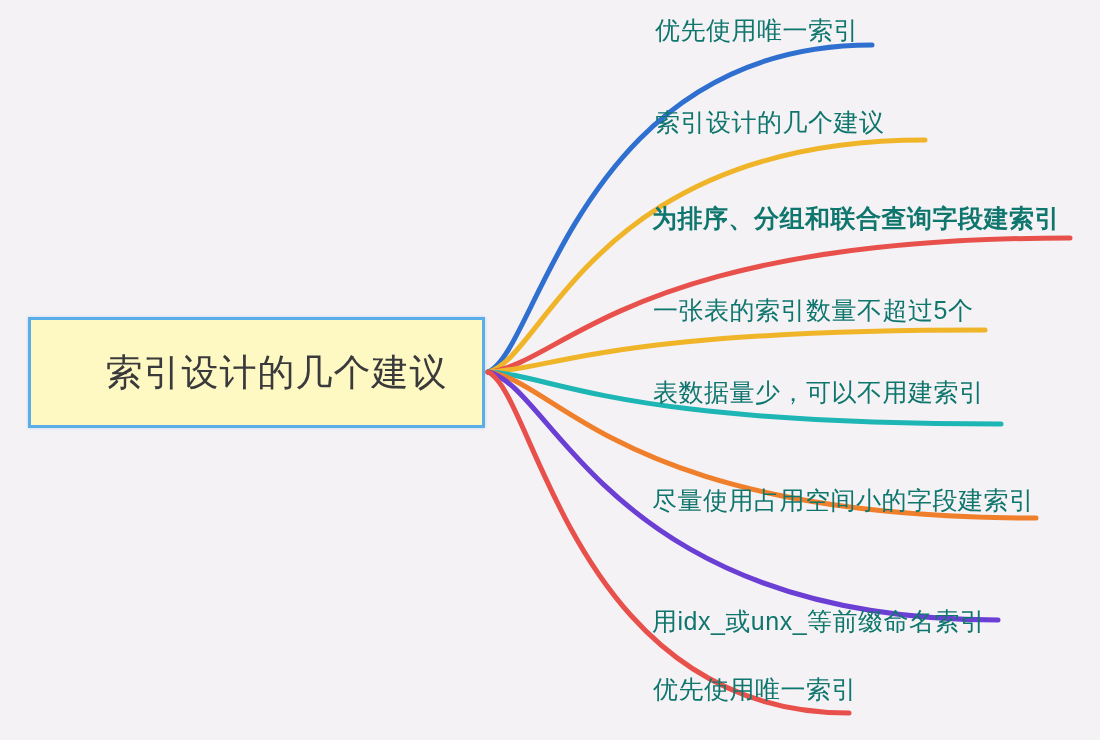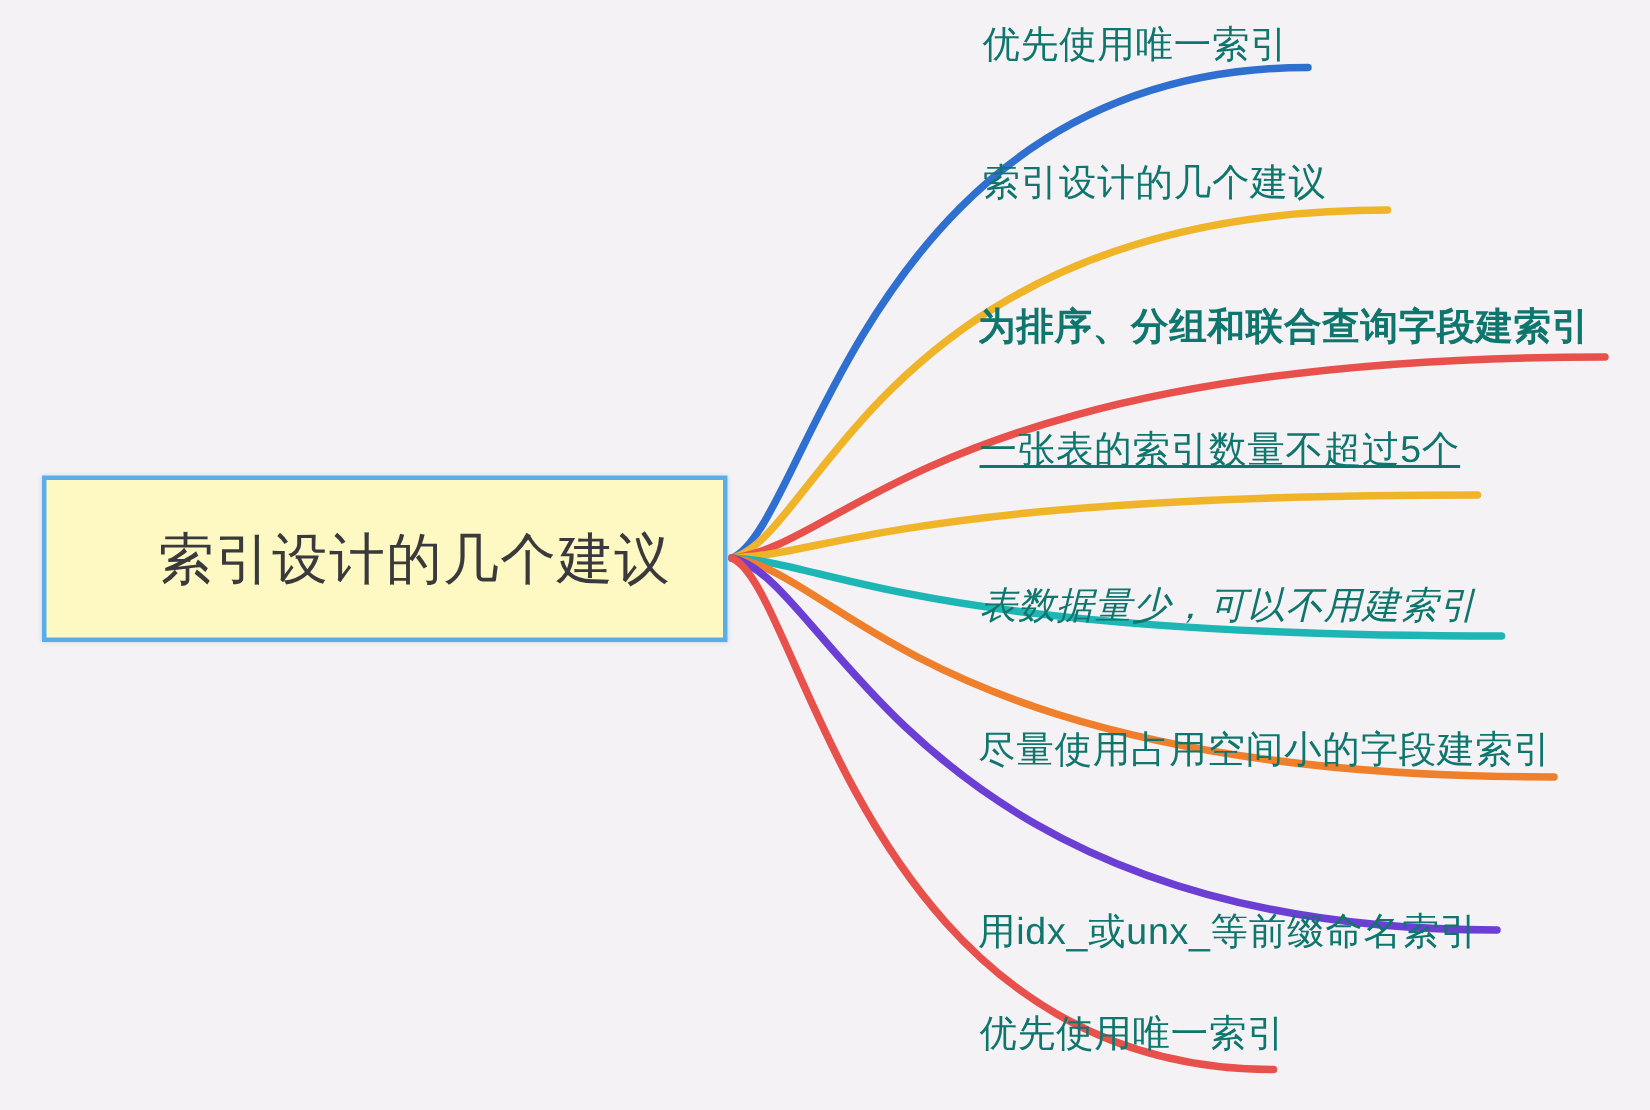--- a/index.html
+++ b/index.html
@@ -75,20 +75,20 @@
   </svg>
 
   <div class="central-node">
     <span class="central-node-label">索引设计的几个建议</span>
   </div>
 
   <div id="branch-labels">
       <div class="branch-label" style="left: 655px; top: 18px;">优先使用唯一索引</div>
       <div class="branch-label" style="left: 655px; top: 110px;">索引设计的几个建议</div>
       <div class="branch-label" style="left: 652px; top: 206px; font-weight: bold;">为排序、分组和联合查询字段建索引</div>
-      <div class="branch-label" style="left: 653px; top: 288px; text-decoration: underline;">一张表的索引数量不超过5个</div>
-      <div class="branch-label" style="left: 653px; top: 392px; font-style: italic;">表数据量少，可以不用建索引</div>
+      <div class="branch-label" style="left: 653px; top: 298px;">一张表的索引数量不超过5个</div>
+      <div class="branch-label" style="left: 653px; top: 380px;">表数据量少，可以不用建索引</div>
       <div class="branch-label" style="left: 652px; top: 488px;">尽量使用占用空间小的字段建索引</div>
       <div class="branch-label" style="left: 652px; top: 609px;">用idx_或unx_等前缀命名索引</div>
       <div class="branch-label" style="left: 653px; top: 677px;">优先使用唯一索引</div>
     </div>
 
 </div>
 
 </body></html>

